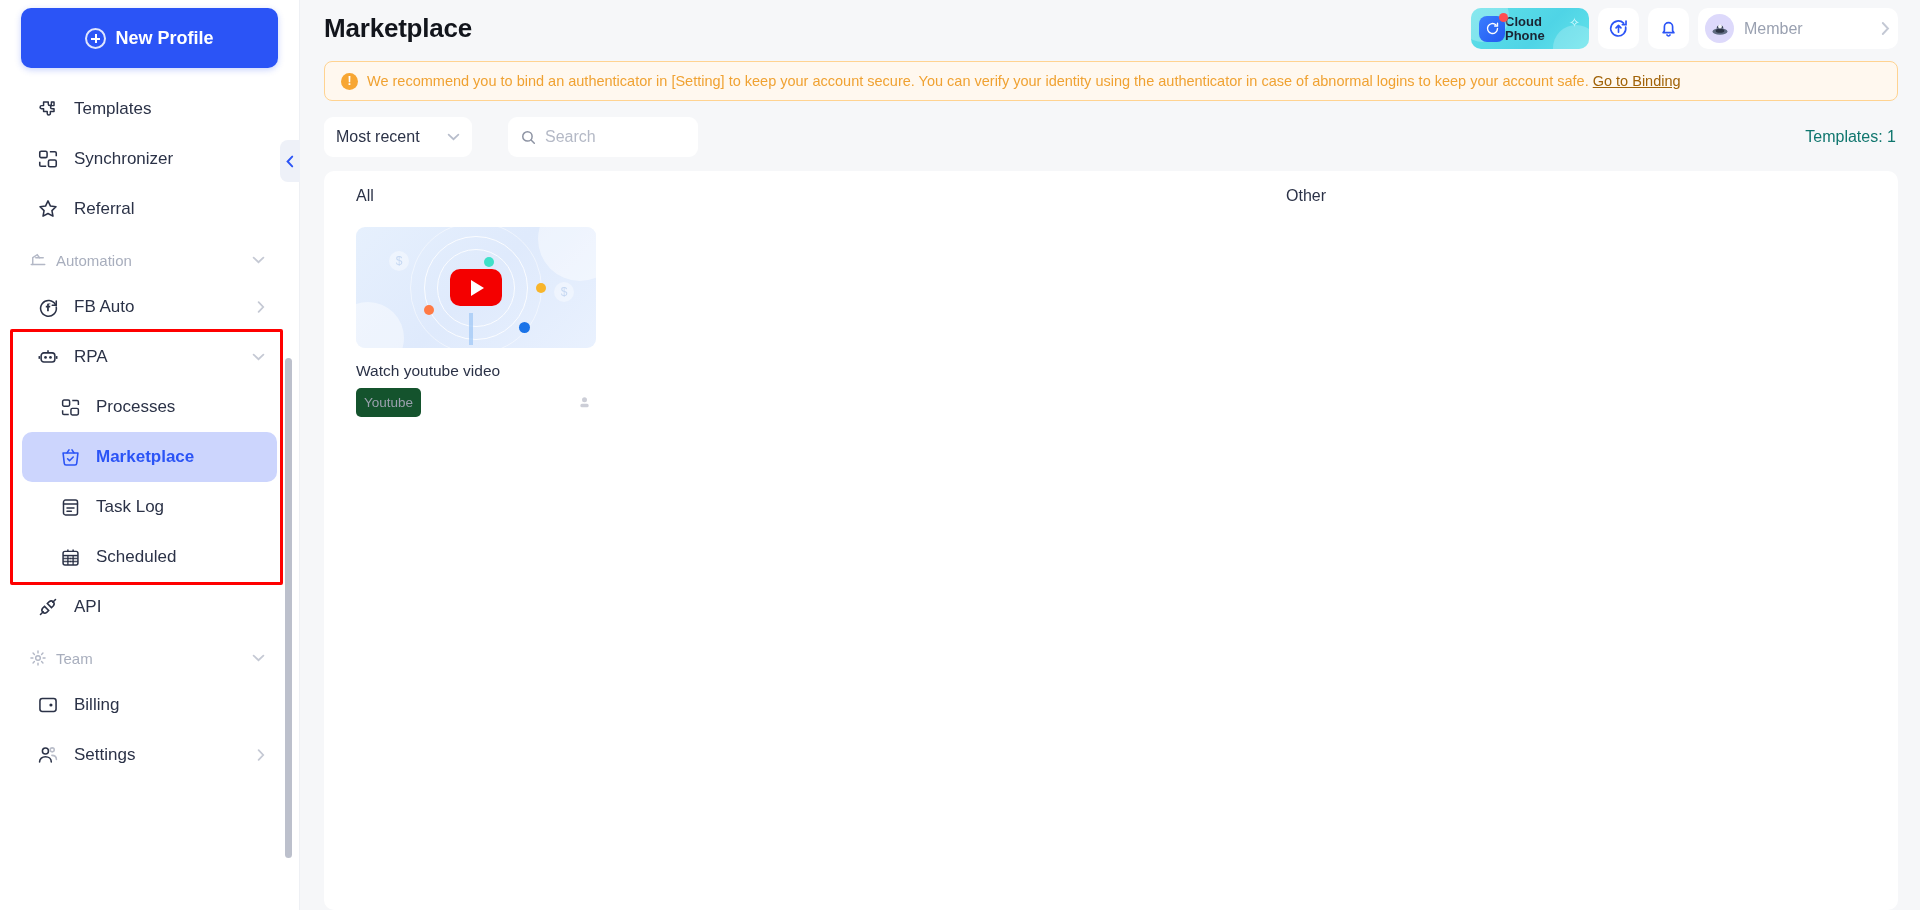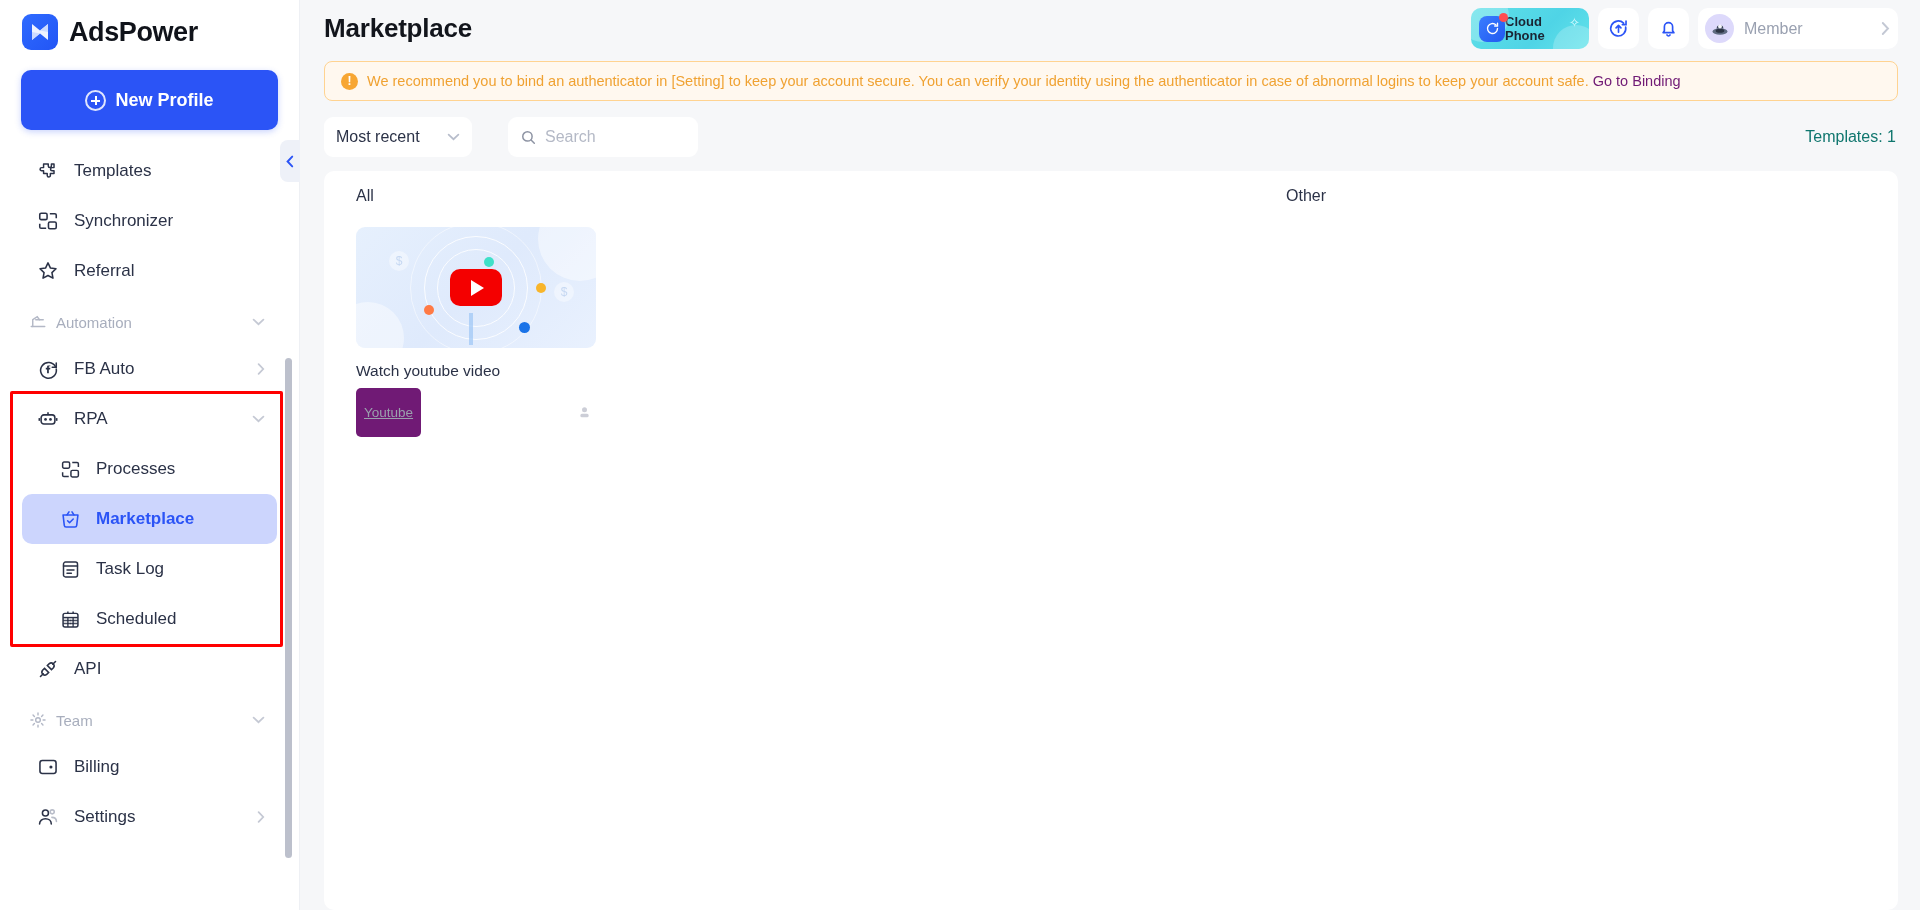--- a/index.html
+++ b/index.html
@@ -166,21 +166,21 @@
     border-radius: 8px;
     display: flex; align-items: center; gap: 9px;
     padding: 6px 16px;
   }
   .banner-ico {
     width: 17px; height: 17px; border-radius: 50%; background: #f7a633;
     color:#fff; font-size: 12px; font-weight: 700;
     display:flex;align-items:center;justify-content:center; flex: 0 0 17px;
   }
   .banner-text { font-size: 14.5px; color: #f0a232; }
-  .banner-link { color: #701a75; cursor: pointer; }
+  .banner-link { color: #a16207; text-decoration: underline; cursor: pointer; }
 
   
   .toolbar {
     display: flex; align-items: center;
     padding: 16px 24px 14px 24px;
     gap: 36px;
   }
   .sort-select {
     width: 148px; height: 40px; background: #fff; border-radius: 9px;
     display: flex; align-items: center; padding: 0 12px;
@@ -243,43 +243,33 @@
   }
   .dot { position: absolute; border-radius: 50%; }
   .coin {
     position: absolute; width: 20px; height: 20px; border-radius: 50%;
     background: rgba(255,255,255,.4); color: #c6d8f2; font-size: 12px;
     display: flex; align-items: center; justify-content: center;
   }
   .card-title { font-size: 15.5px; color: #2b3247; margin-top: 14px; }
   .card-meta { display: flex; align-items: center; margin-top: 8px; }
   .tag {
-    background: #701a75; color: #9aa0ad; font-size: 13.5px;
-    padding: 17px 8px; border-radius: 5px; text-decoration: underline;
+    background: #14532d; color: #9aa0ad; font-size: 13.5px;
+    padding: 7px 8px; border-radius: 5px;
   }
   .card-users { margin-left: auto; display: flex; align-items: center; gap: 4px; color: #c9ccd6; font-size: 13px;}
   svg { display: block; }
 </style>
 </head>
 <body>
 
 <div class="app">
 
   <aside class="sidebar">
 
-    <div class="brand">
-      <div class="brand-mark">
-        <svg width="22" height="22" viewBox="0 0 22 22">
-          <path d="M3 3 L11 9.4 L19 3 L19 19 L11 12.6 L3 19 Z" fill="#ffffff" opacity=".92"></path>
-          <path d="M11 9.4 L19 3 L19 11 Z" fill="#c9d8ff" opacity=".9"></path>
-          <path d="M11 12.6 L3 19 L3 11 Z" fill="#c9d8ff" opacity=".9"></path>
-        </svg>
-      </div>
-      <div class="brand-name">AdsPower</div>
-    </div>
 
     <button class="new-profile">
       <span class="np-plus"></span>
       <span>New Profile</span>
     </button>
 
     <div class="nav">
       <div class="nav-inner">
 
         <div class="nav-item">

